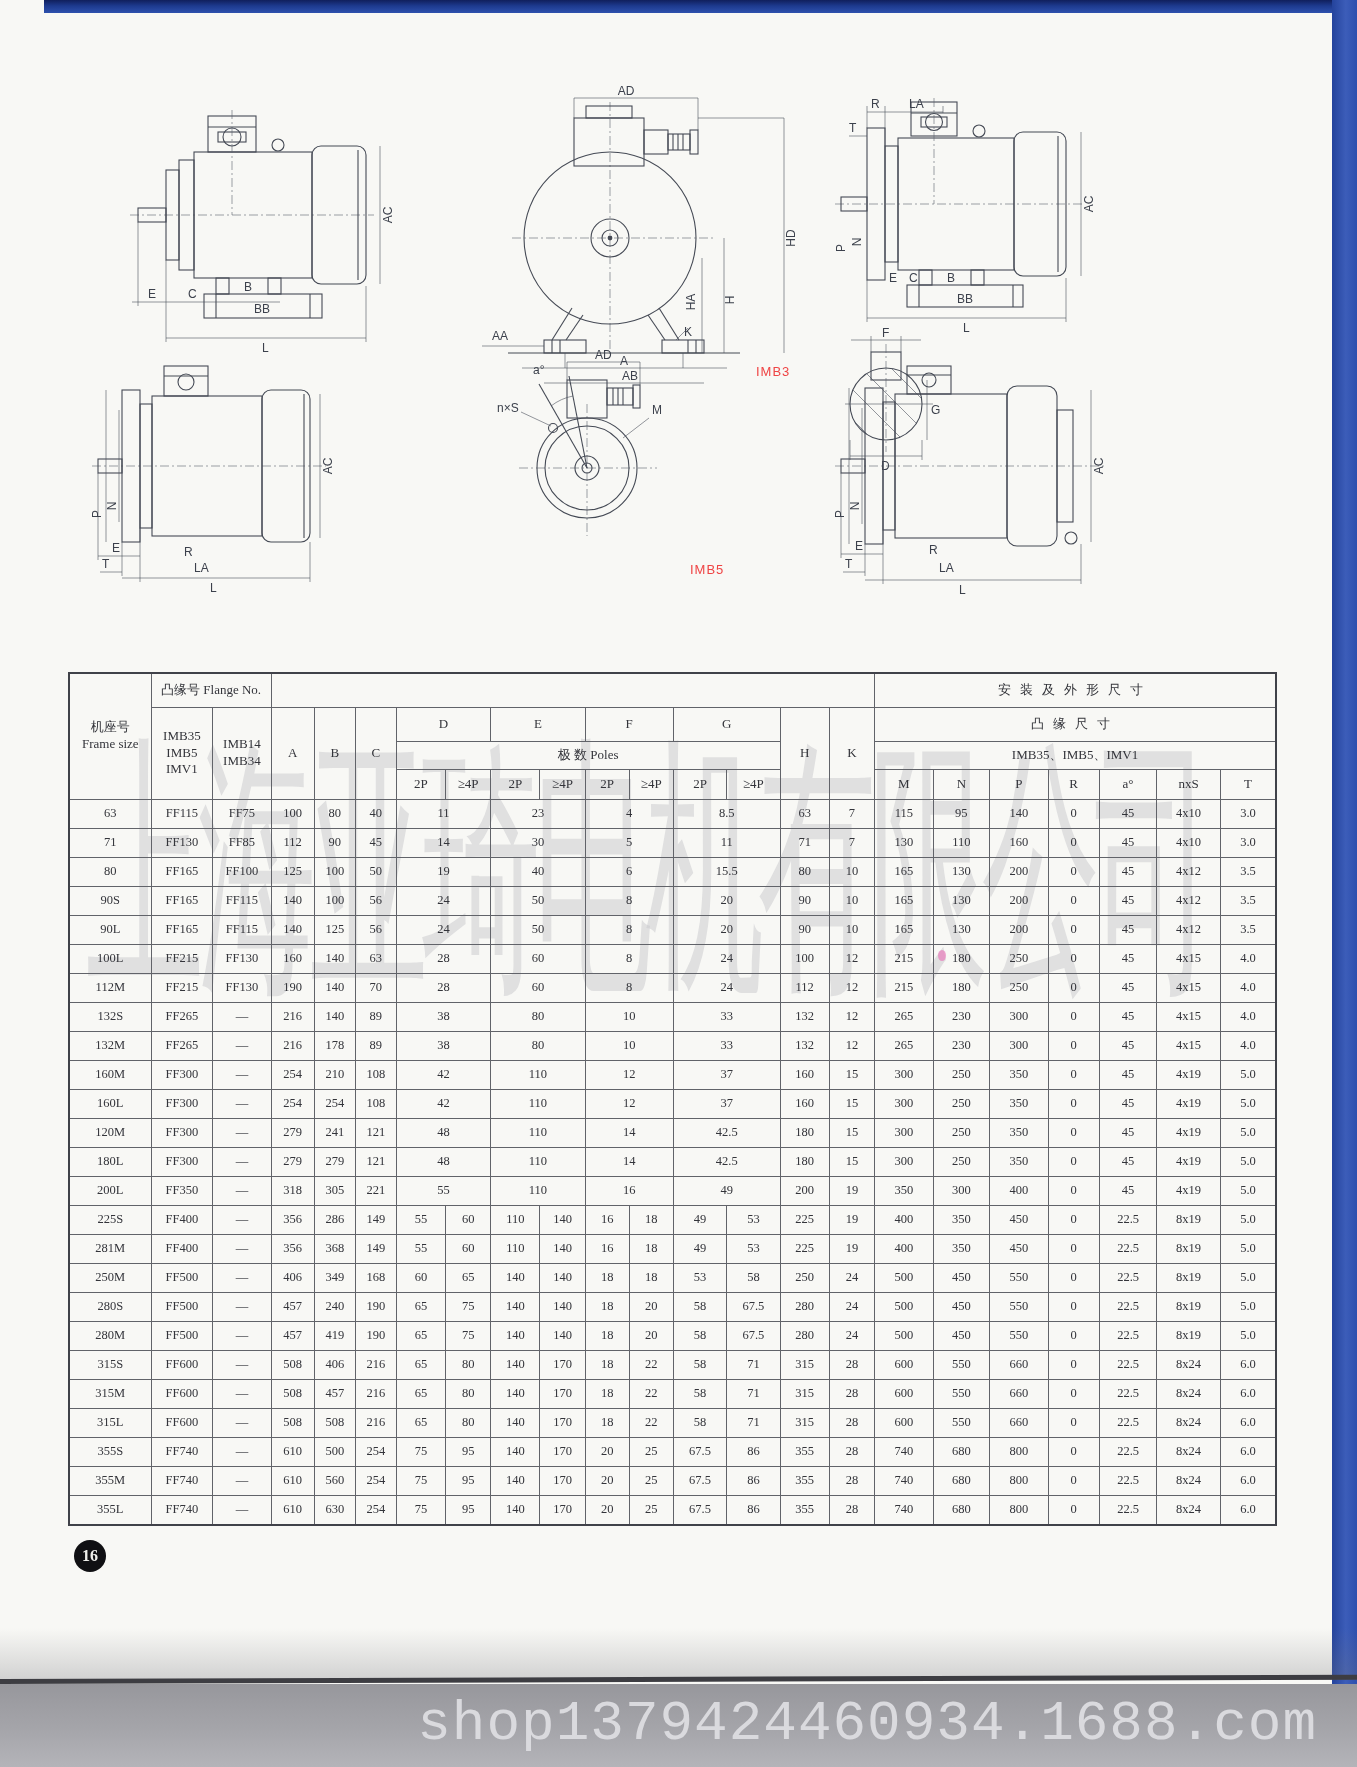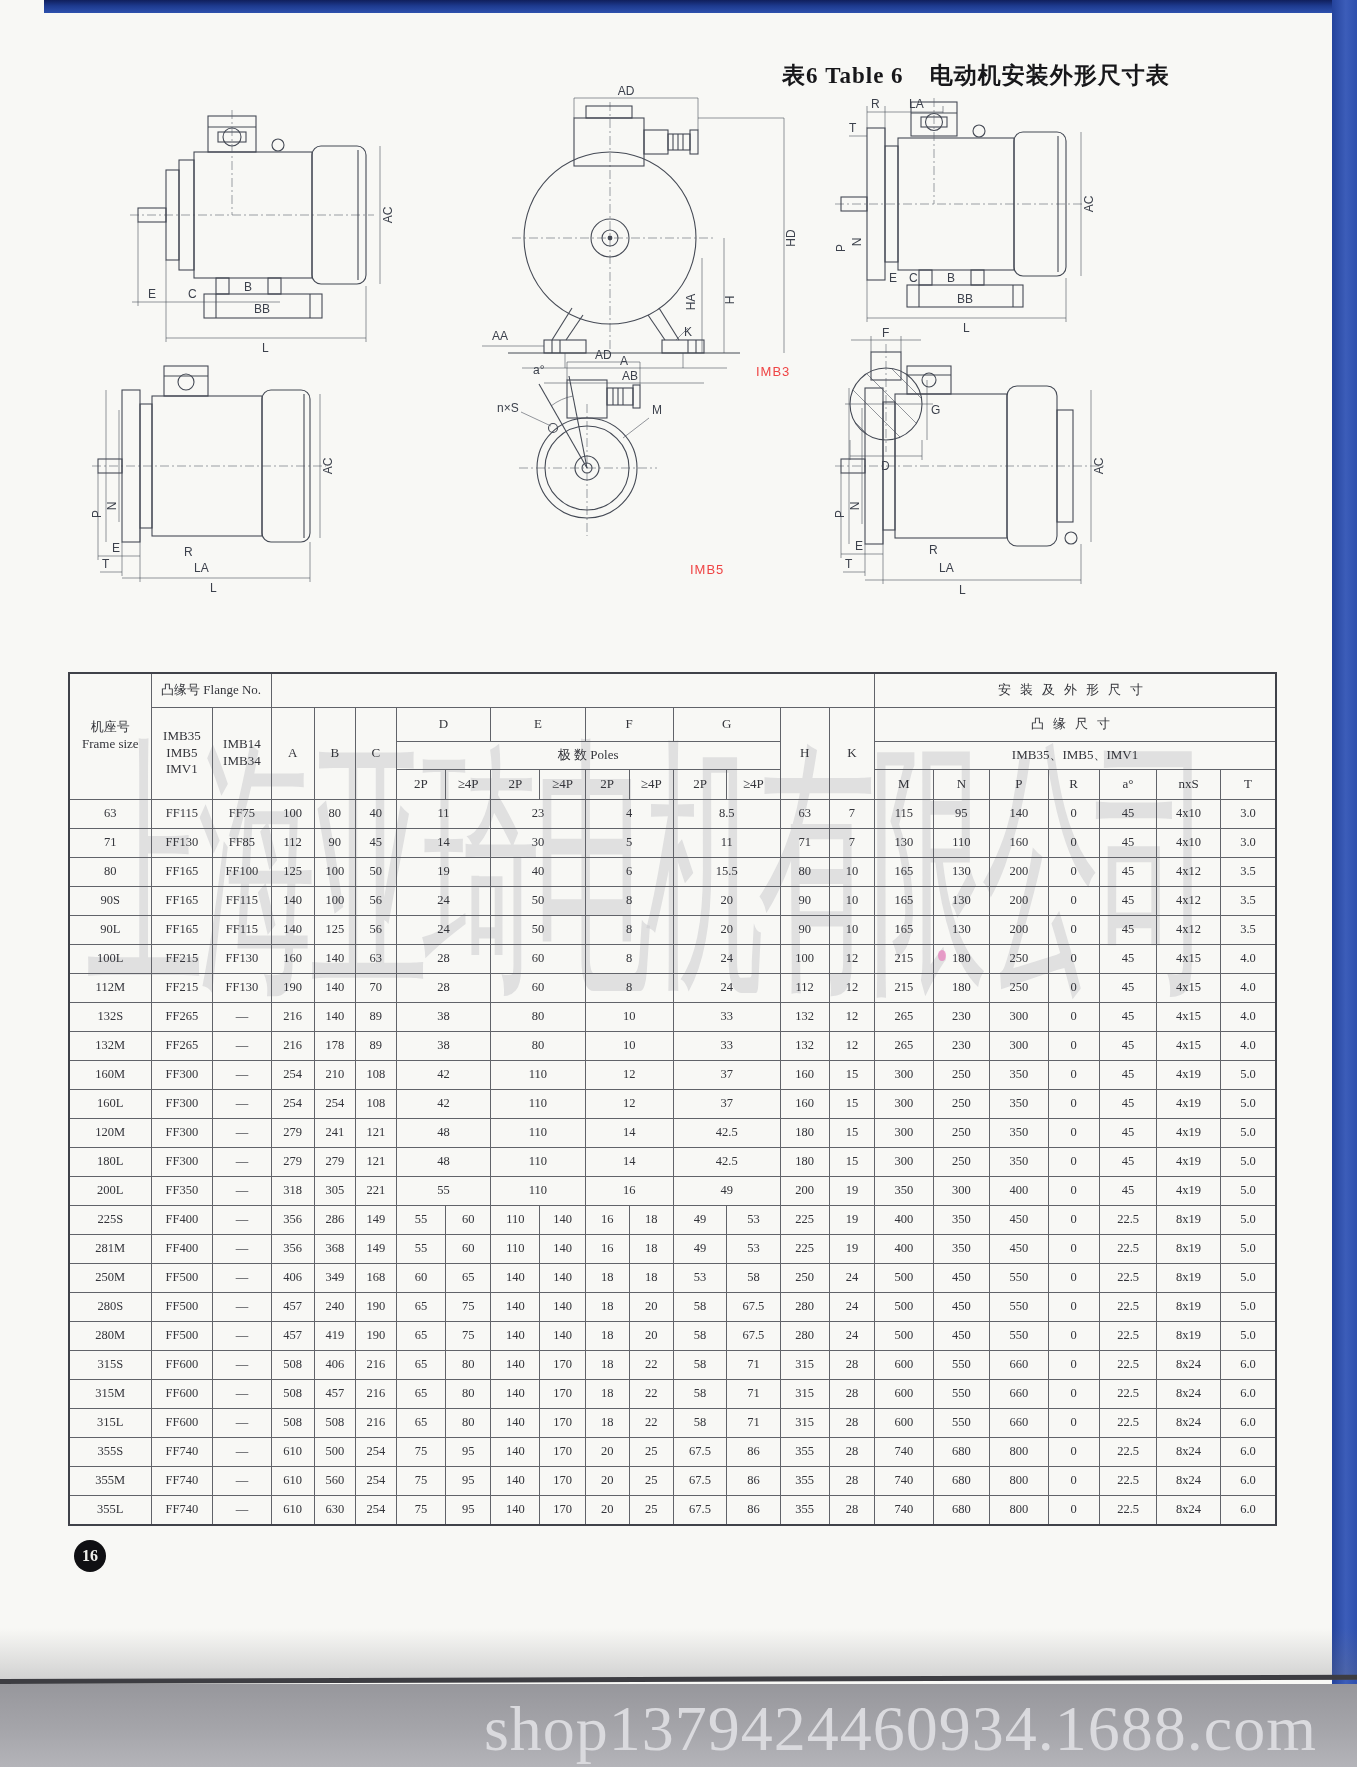--- a/index.html
+++ b/index.html
@@ -48,35 +48,31 @@
   .page-num { position:absolute; left:74px; top:1540px; width:32px; height:32px; border-radius:50%;
               background:#101013; color:#f0f0ec; font-size:16px; font-weight:bold;
               text-align:center; line-height:32px; z-index:2; }
 
   .bottom-shade { position:absolute; left:0; top:1628px; width:100%; height:52px;
                   background:linear-gradient(180deg, rgba(130,130,135,0) 0%, rgba(120,120,126,0.30) 100%); }
   .bottom-edge { position:absolute; left:0; top:1679px; width:101%; height:5px; background:#3d3d42;
                  transform:rotate(-0.18deg); transform-origin:left center; }
   .bottom-band { position:absolute; left:0; top:1684px; width:100%; height:83px;
                  background:linear-gradient(180deg,#97979c 0%,#a5a5aa 55%,#b4b4b9 100%); }
-  .shop-wm { position:absolute; top:8px; right:40px; font-family:Liberation Serif, serif;
-             font-size:64px; color:#dadade; letter-spacing:1px; }
+  .shop-wm { position:absolute; top:8px; right:40px; font-family:Liberation Mono, monospace;
+             font-size:56px; color:#dadade; letter-spacing:1px; }
 </style>
 </head>
 <body>
 
 <div class="page">
 
   <div class="band-top"></div>
   <div class="band-right"></div>
 
-  <div class="page-title">
-    <span>表6 Table 6</span>
-    <span>电动机安装外形尺寸表</span>
-  </div>
 
   <div class="diag" style="left:130px; top:110px;">
     <svg width="280" height="250" viewBox="0 0 280 250">
       <line class="cl" x1="0" y1="105" x2="244" y2="105"></line>
       <rect class="ln" x="8" y="98" width="28" height="14"></rect>
       <rect class="ln" x="36" y="60" width="13" height="90"></rect>
       <rect class="ln" x="49" y="50" width="15" height="110"></rect>
       <rect class="ln" x="64" y="42" width="118" height="126"></rect>
       <rect class="ln" x="182" y="36" width="54" height="138" rx="9"></rect>
       <line class="ln" x1="228" y1="40" x2="228" y2="170"></line>

